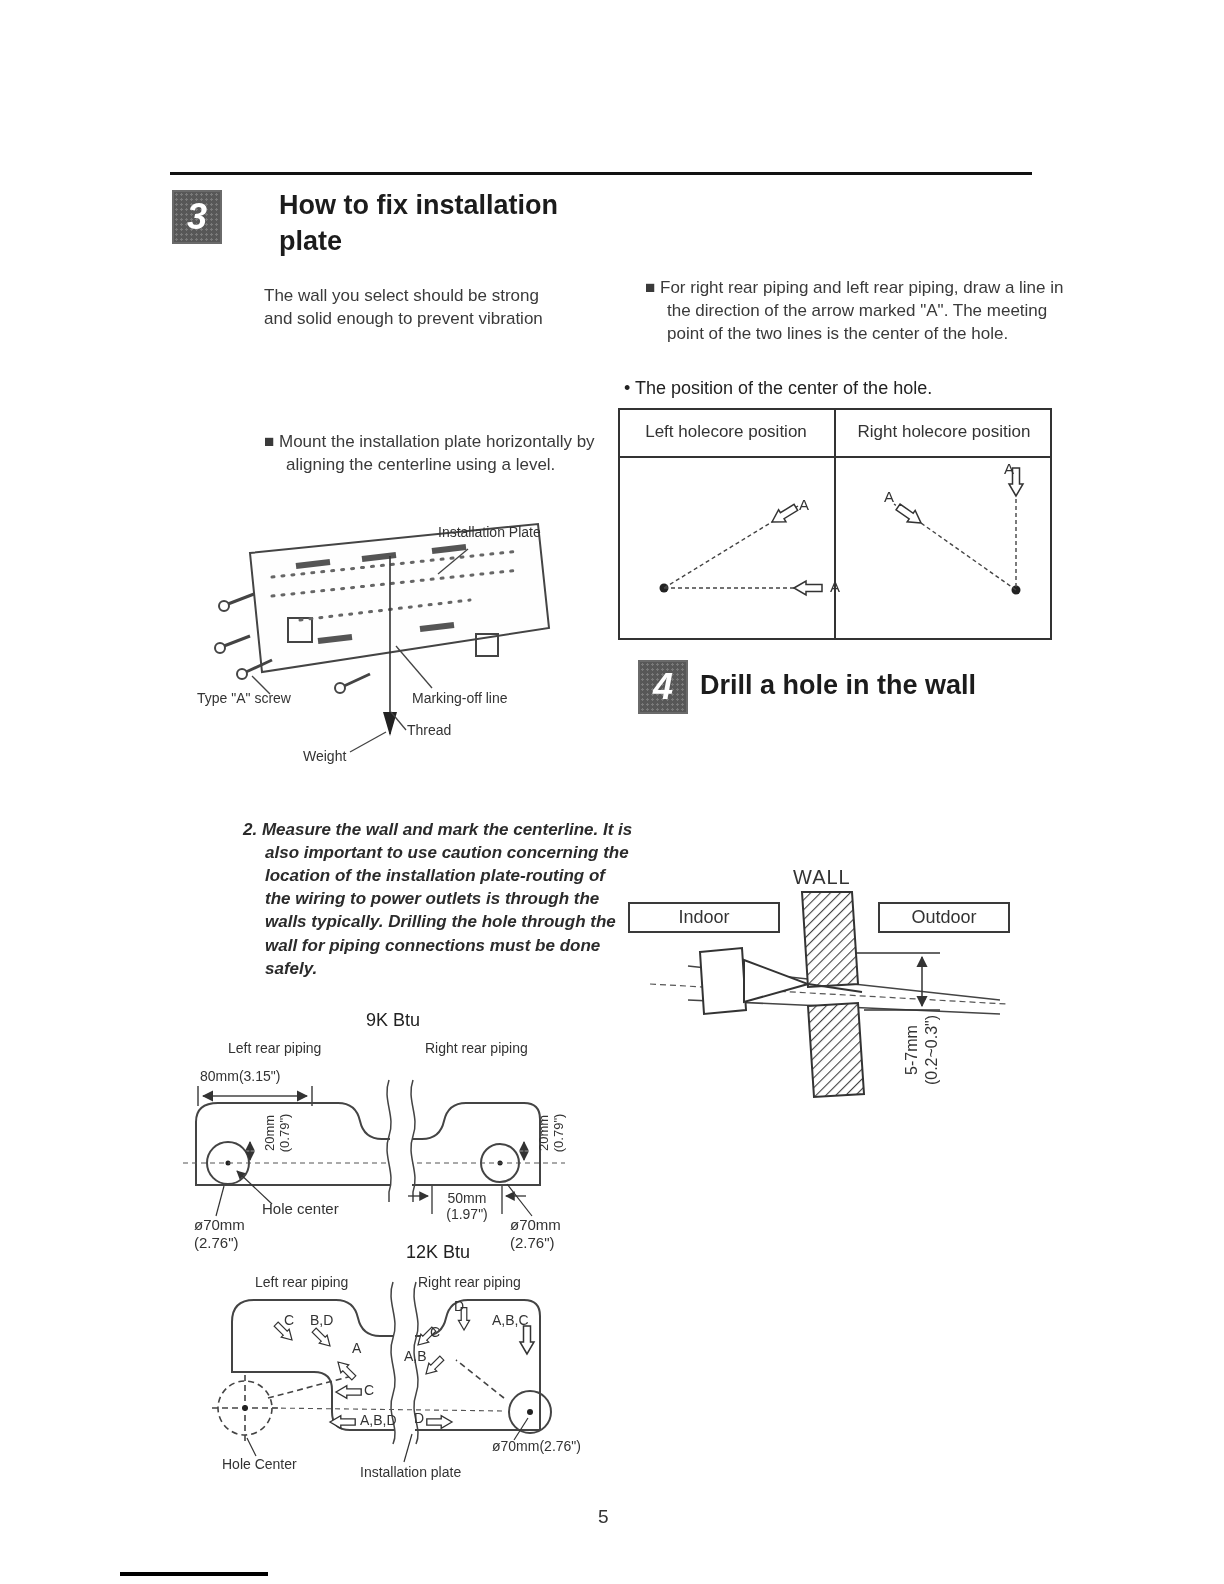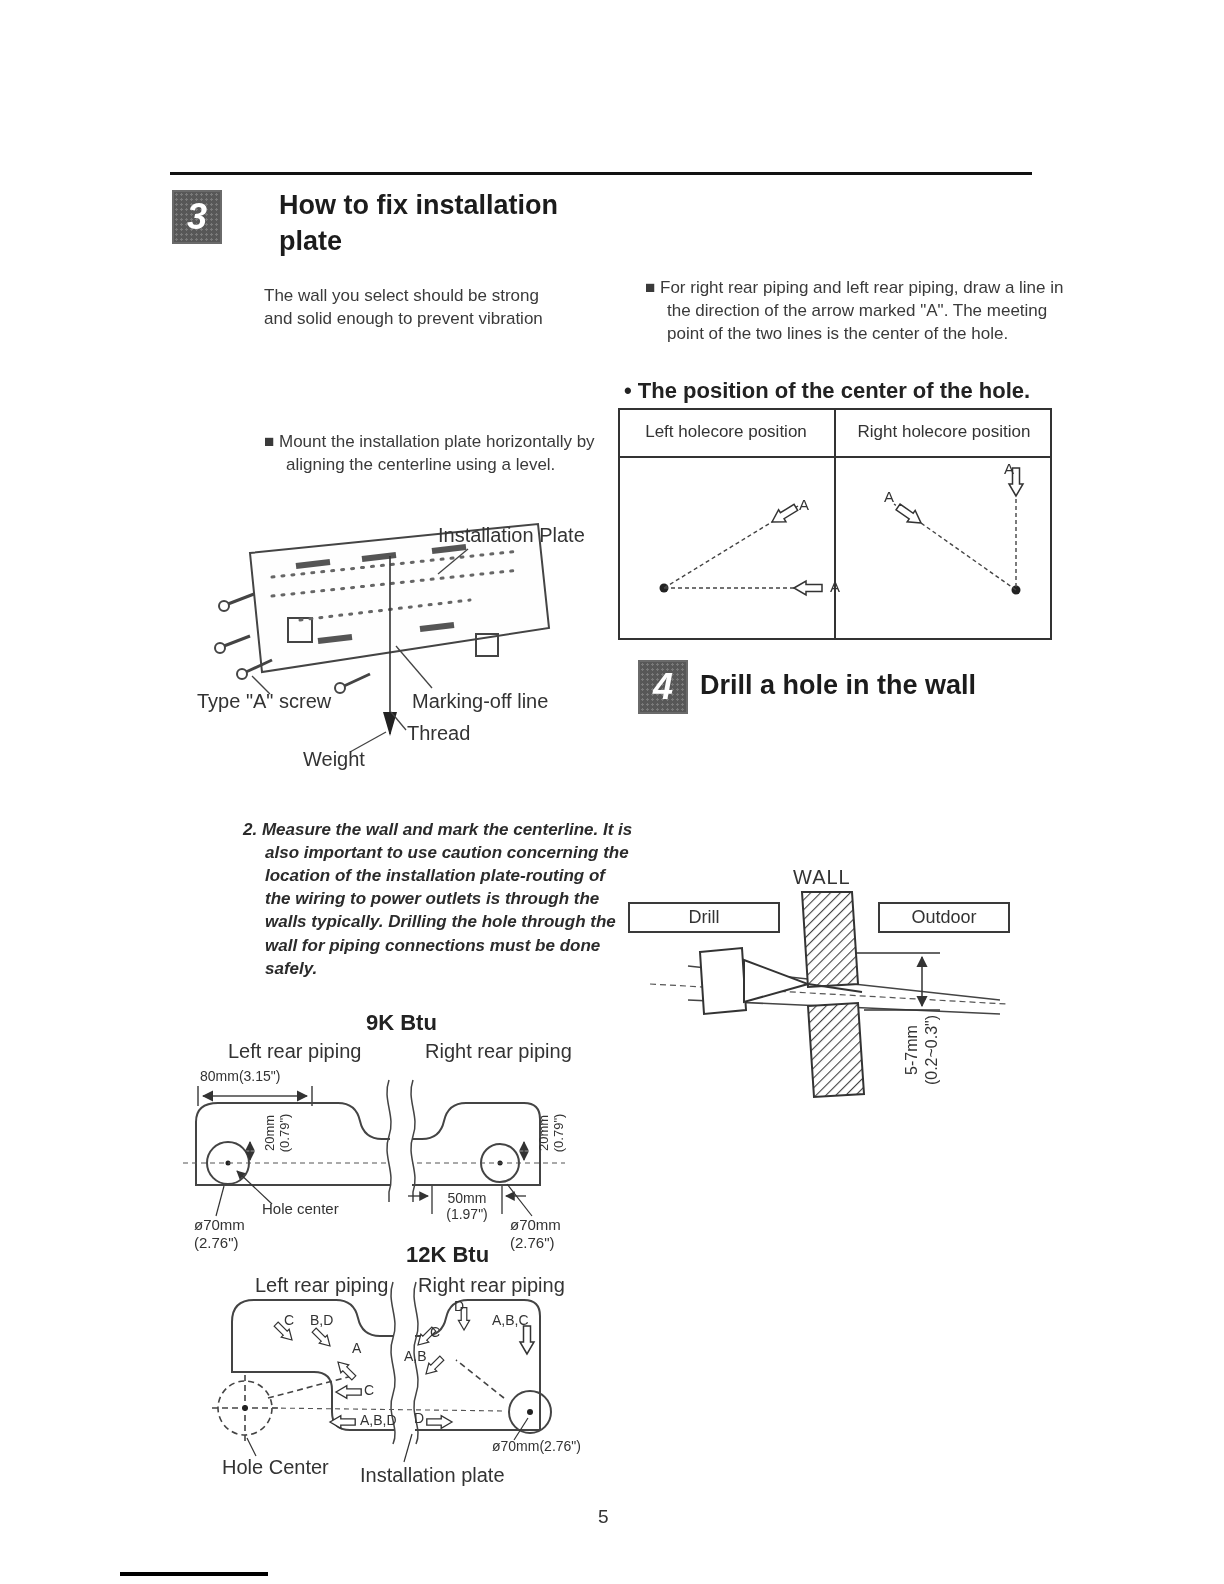--- a/index.html
+++ b/index.html
@@ -3,22 +3,22 @@
 <meta charset="utf-8">
 <style>
   html,body{margin:0;padding:0;background:#fff;}
   #page{position:relative;width:1224px;height:1584px;background:#fff;margin:0 auto;overflow:hidden;
         font-family:"Liberation Sans", sans-serif;color:#383838;}
   .abs{position:absolute;}
   .t{font-size:17px;line-height:1.36;color:#3a3a3a;}
   .bi{font-weight:bold;font-style:italic;color:#2b2b2b;}
   .hang{padding-left:22px;text-indent:-22px;}
   .h1{font-size:27px;font-weight:bold;color:#1c1c1c;line-height:1.32;}
-  .h2{font-size:22px;font-weight:bold;color:#222;}
-  .lbl{font-size:20px;color:#333;white-space:nowrap;}
+  .h2{font-size:18px;font-weight:normal;color:#222;}
+  .lbl{font-size:14px;color:#333;white-space:nowrap;}
   .lbl15{font-size:15px;color:#333;white-space:nowrap;line-height:1.2;}
   .lbl14{font-size:14px;color:#333;white-space:nowrap;line-height:1.15;}
   .sm{font-size:13px;color:#333;line-height:1.15;text-align:center;white-space:nowrap;}
   .rot90{transform:rotate(-90deg);transform-origin:center center;text-align:center;}
   .icon-box{width:50px;height:54px;background:#575757;
             background-image:radial-gradient(#7a7a7a 1px, transparent 1.4px);background-size:5px 5px;
             display:flex;align-items:center;justify-content:center;
             color:#fff;font-size:36px;font-weight:bold;font-style:italic;border:2px solid #6a6a6a;box-sizing:border-box;}
   .rule{background:#111;}
   .boxed{border:2px solid #3a3a3a;display:flex;align-items:center;justify-content:center;
@@ -237,21 +237,21 @@
   <div class="abs lbl15" style="left:884px;top:488px;">A</div>
   <div class="abs lbl15" style="left:1004px;top:460px;">A</div>
 
   <div class="abs icon-box" style="left:638px;top:660px;">
     <span>4</span>
   </div>
   <div class="abs h1" style="left:700px;top:668px;">Drill a hole in the wall</div>
 
   <div class="abs" style="left:793px;top:866px;font-size:20px;letter-spacing:1px;color:#333;">WALL</div>
   <div class="abs boxed" style="left:628px;top:902px;width:152px;height:31px;">
-    <span>Drill</span>
+    <span>Indoor</span>
   </div>
   <div class="abs boxed" style="left:878px;top:902px;width:132px;height:31px;">
     <span>Outdoor</span>
   </div>
   <div class="abs rot90" style="left:874px;top:1030px;width:96px;font-size:16px;line-height:1.25;color:#333;white-space:nowrap;">
     <div>5-7mm</div>
     <div>(0.2~0.3")</div>
   </div>
 
   <div class="abs" style="left:598px;top:1506px;font-size:19px;color:#333;">5</div>

